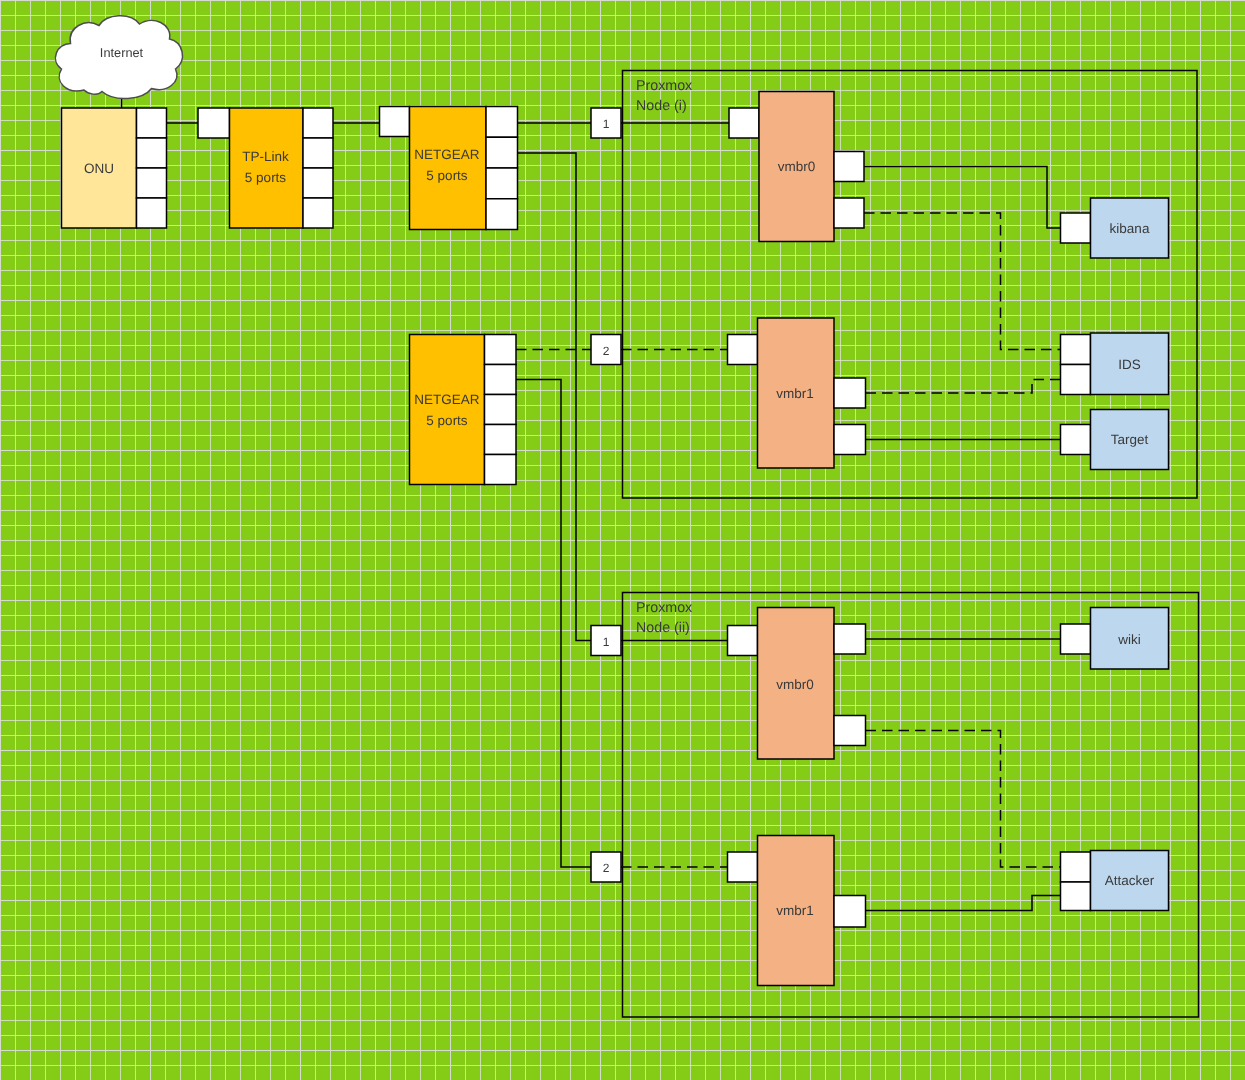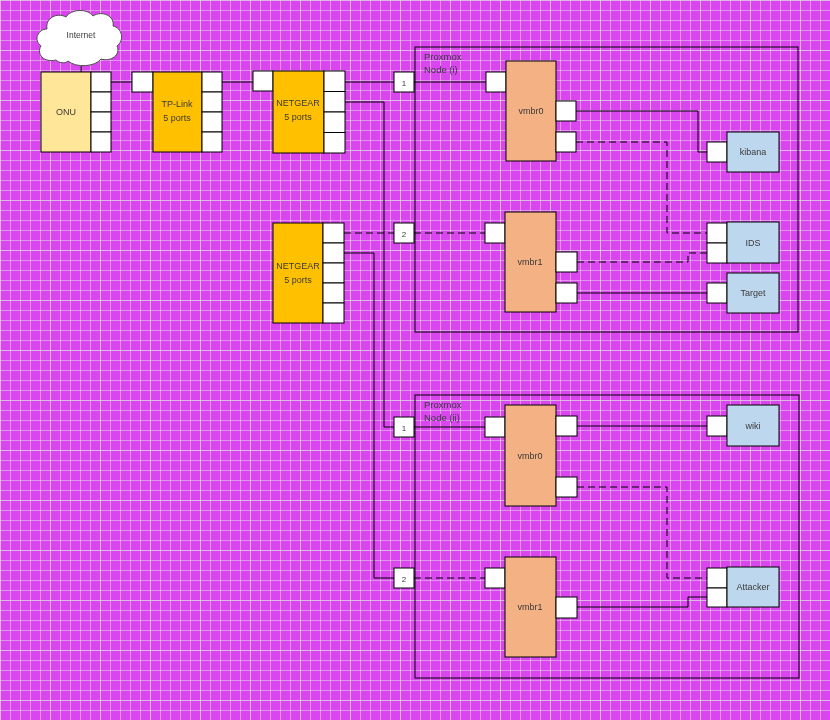--- a/index.html
+++ b/index.html
@@ -1,16 +1,16 @@
 <!DOCTYPE html>
 <html><head>
 <meta charset="utf-8">
 <style>
   html,body{margin:0;padding:0;background:#f7f7f7;}
-  .canvas{position:relative;width:830px;height:720px;background:#d946ef;overflow:hidden;}
+  .canvas{position:relative;width:830px;height:720px;background:#84cc16;overflow:hidden;}
   svg text{font-family:"Liberation Sans",sans-serif;fill:#3a3a3a;}
   .t9{font-size:9px;}
   .t85{font-size:8.5px;}
   .t8{font-size:8px;}
   .ttl{font-size:9.5px;}
   .shape{stroke:#000000;stroke-width:1;}
   .port{fill:#ffffff;stroke:#000000;stroke-width:1;}
   .edge{fill:none;stroke:#000000;stroke-width:1;}
   .edge-dashed{fill:none;stroke:#000000;stroke-width:1;stroke-dasharray:7 4;}
   .container{fill:none;stroke:#000000;stroke-width:1;}

